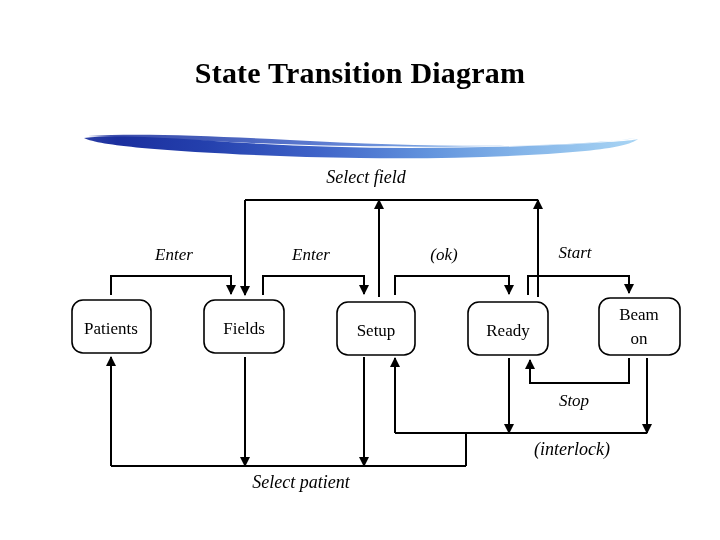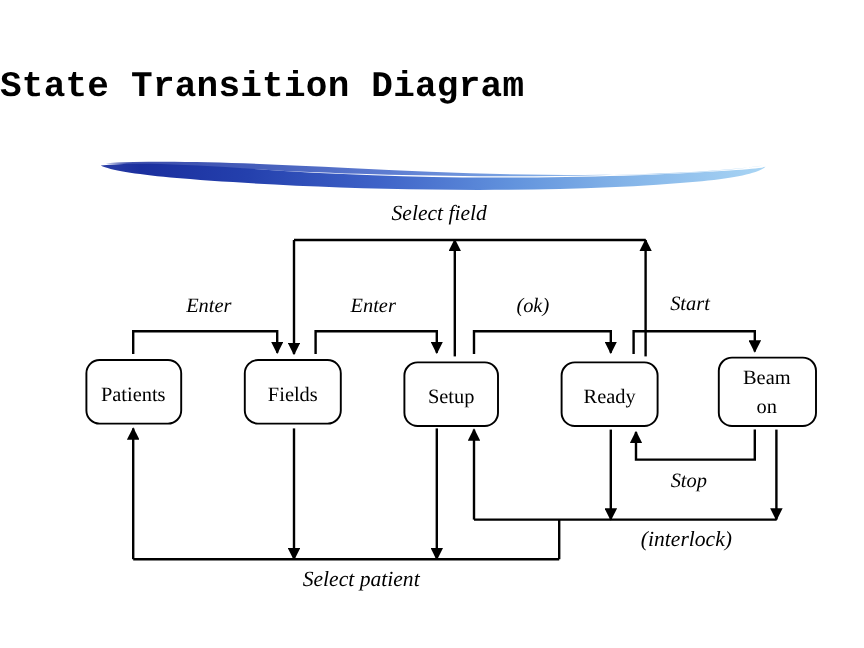--- a/index.html
+++ b/index.html
@@ -16,22 +16,22 @@
     width: 720px;
     height: 540px;
     background: #ffffff;
     overflow: hidden;
   }
   #slide-title {
     position: absolute;
     left: 0;
     top: 56px;
     width: 720px;
-    text-align: left;
-    font-family: Liberation Mono, monospace;
+    text-align: center;
+    font-family: Liberation Serif, serif;
     font-weight: bold;
     font-size: 30px;
     letter-spacing: 0.2px;
     color: #000000;
     white-space: nowrap;
   }
   #title-rule {
     position: absolute;
     left: 80px;
     top: 126px;

